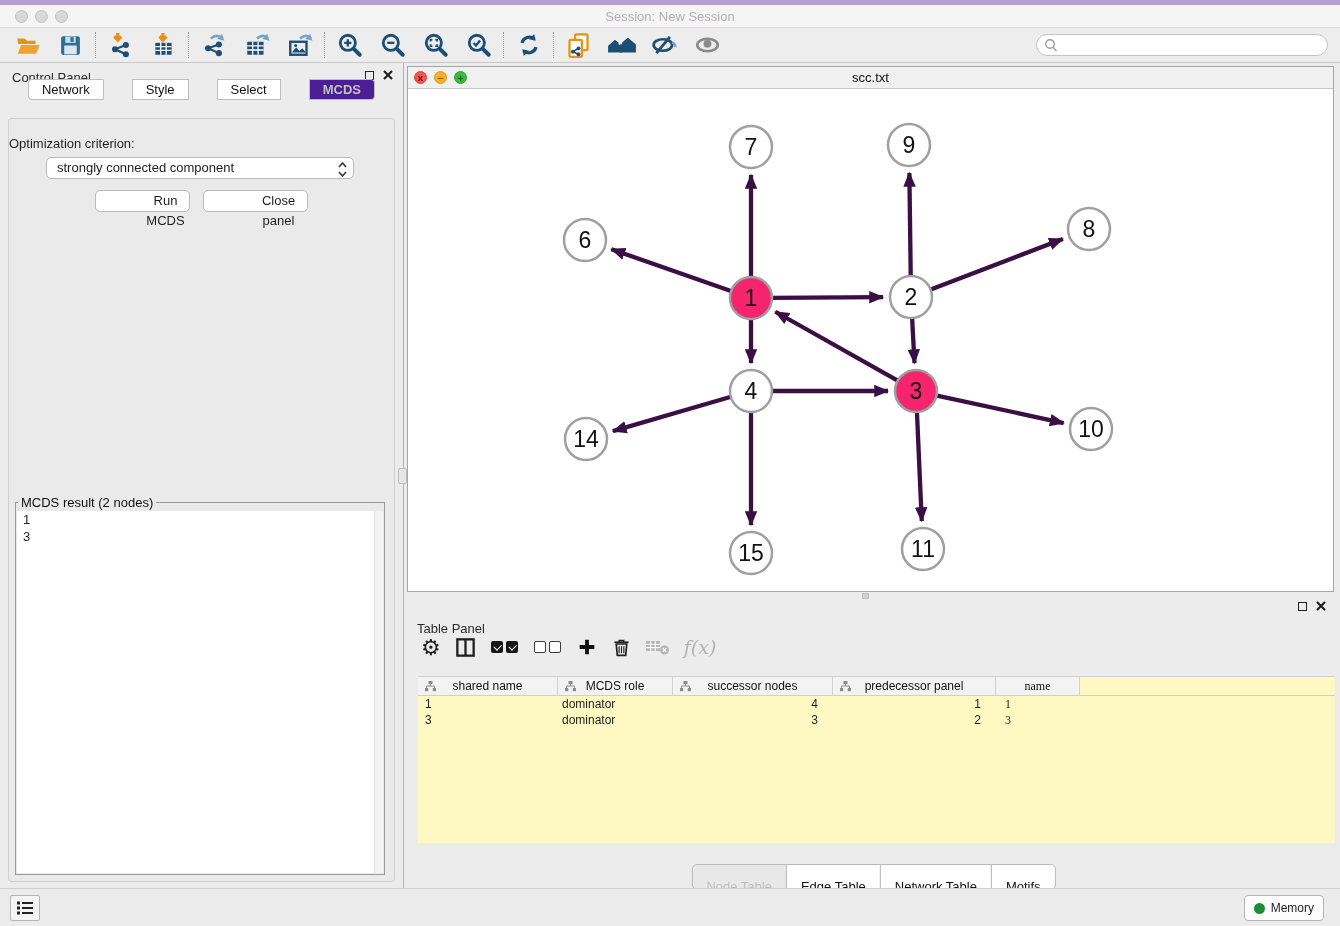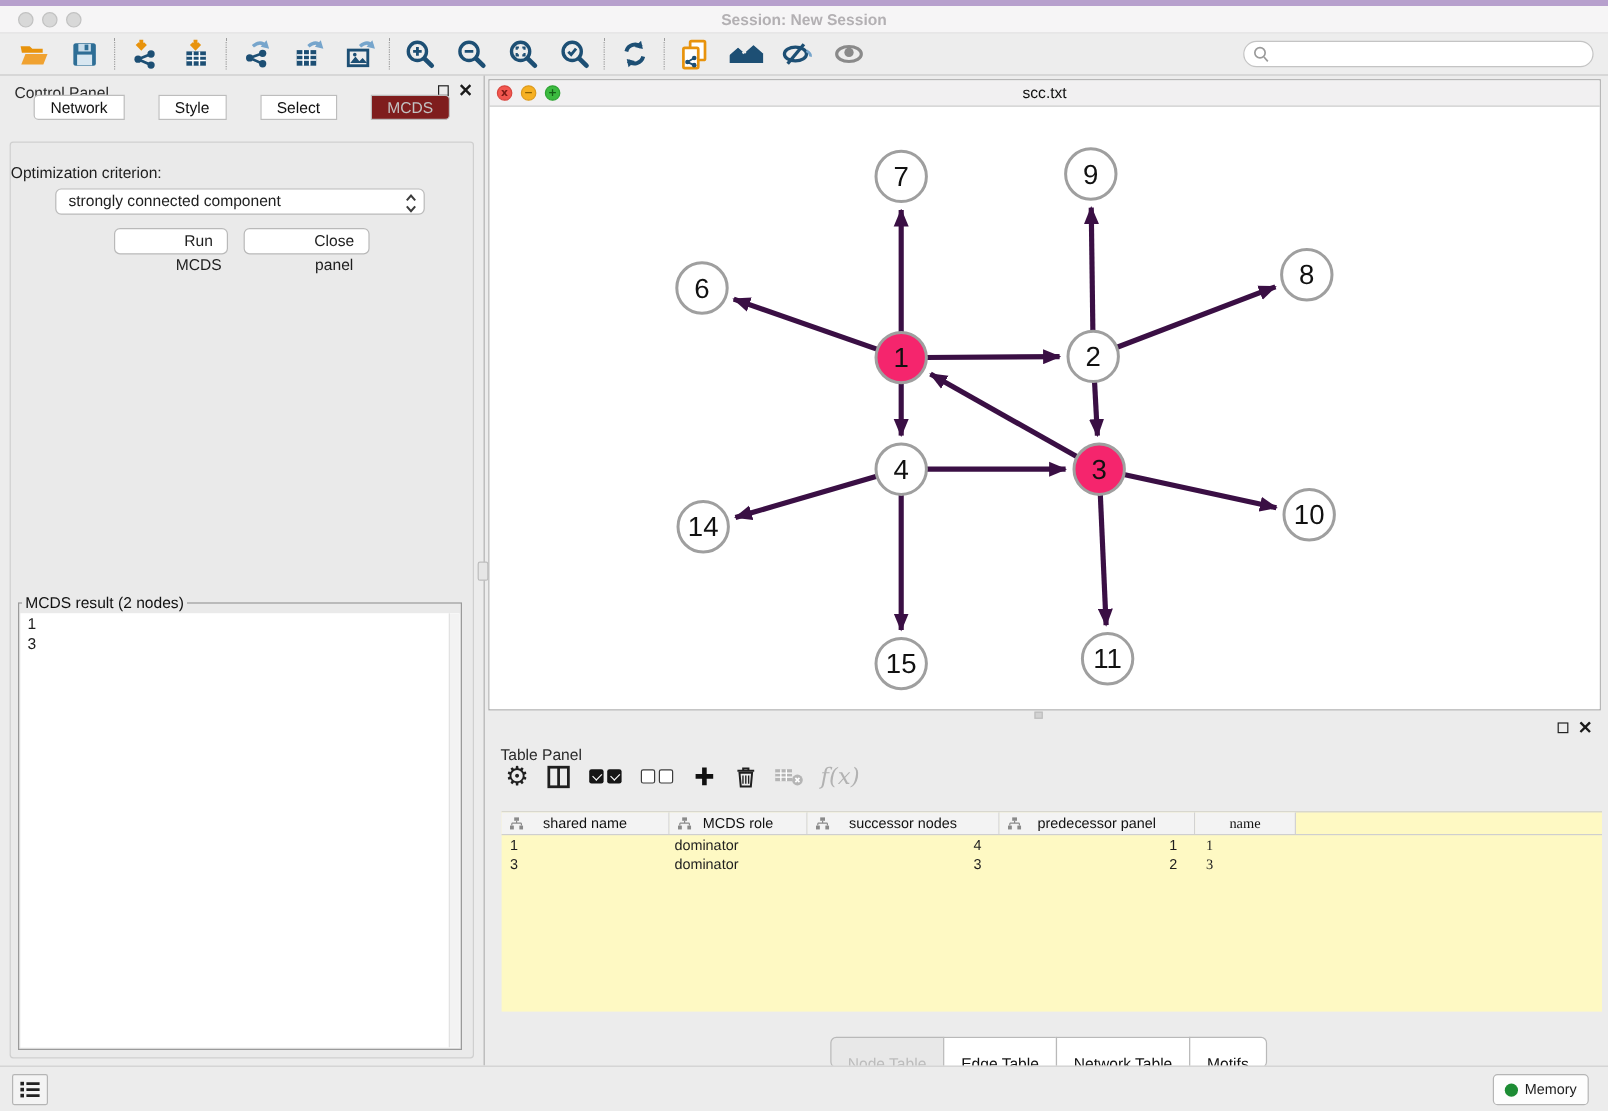--- a/index.html
+++ b/index.html
@@ -1,21 +1,21 @@
 <!DOCTYPE html>
 <html><head>
 <meta charset="utf-8">
 <style>
   * { margin:0; padding:0; box-sizing:border-box; }
   html,body { width:1340px; height:926px; }
   body { position:relative; background:#ececec; font-family:"Liberation Sans",sans-serif; font-size:13px; color:#1e1e1e; overflow:hidden; }
 
   
   .purple-strip { position:absolute; left:0; top:0; width:100%; height:5px; background:#b7a0cd; }
-  .titlebar { position:absolute; left:0; top:5px; width:100%; height:23px; background:#f6f5f6; border-bottom:1px solid #dcdcdc;font-weight:bold; }
+  .titlebar { position:absolute; left:0; top:5px; width:100%; height:23px; background:#f6f5f6; border-bottom:1px solid #dcdcdc; }
   .tl-dot { position:absolute; top:5px; width:13px; height:13px; border-radius:50%; background:#d8d8d8; border:1px solid #c2c2c2; }
   .app-title { position:absolute; left:0; right:0; top:4px; text-align:center; color:#b3b0b3; }
 
   .toolbar { position:absolute; left:0; top:28px; width:100%; height:35px; background:#ededed; border-bottom:1px solid #c9c9c9; display:flex; align-items:center; padding-left:6px; }
   .tbtn { width:43px; height:30px; display:flex; align-items:center; justify-content:center; flex:0 0 auto; }
   .tsep { height:26px; border-left:1px dotted #9d9d9d; margin:0 3px; flex:0 0 auto; }
   .searchbox { margin-left:auto; margin-right:12px; width:292px; height:22px; background:#fff; border:1px solid #c4c4c4; border-radius:12px; position:relative; }
   .searchbox svg { position:absolute; left:7px; top:3px; }
   .searchbox input { position:absolute; left:26px; top:1px; width:255px; height:18px; border:none; outline:none; background:transparent; font:13px "Liberation Sans",sans-serif; }
 
@@ -26,21 +26,21 @@
 
   
   .control-panel { position:absolute; left:0; top:0; width:403px; bottom:0; }
   .panel-title { position:absolute; left:12px; top:7px; color:#2b2b2b; }
   .panel-icons { position:absolute; right:10px; top:7px; display:flex; gap:9px; align-items:center; }
   .float-ico { width:9px; height:9px; border:1.6px solid #222; display:inline-block; }
   .ctabs { position:absolute; left:0; right:0; top:16px; display:flex; justify-content:center;gap:29px; }
   .ctab { height:21px; line-height:19px; padding:0 13px; background:#fff; border:1px solid #bdbdbd; margin-left:-1px; color:#111; }
   .ctab:first-child { border-radius:4px 0 0 4px; margin-left:0; }
   .ctab:last-child { border-radius:0 4px 4px 0; }
-  .ctab.active { background:#7f1d1d; color:#c2c2c2; }
+  .ctab.active { background:#4c1d95; color:#c2c2c2;font-weight:bold; }
   .cp-content { position:absolute; left:8px; right:8px; top:55px; bottom:6px; background:#eaeaea; border:1px solid #cfcfcf; border-radius:3px; }
   .opt-label { position:absolute; left:0; right:12px; top:17px; text-align:left; }
   .criterion { position:absolute; left:37px; top:38px; width:308px; height:22px; background:#fff; border:1px solid #b9b9b9; border-radius:5px; line-height:20px; padding-left:10px; }
   .criterion svg { position:absolute; right:5px; top:3px; }
   .btn { position:absolute; height:22px; background:#fff; border:1px solid #b9b9b9; border-radius:5px; text-align:center; line-height:20px;padding-left:46px; }
   .run-btn { left:86px; top:71px; width:95px; }
   .closep-btn { left:194px; top:71px; width:105px; }
   .result-box { position:absolute; left:6px; right:9px; top:376px; bottom:6px; border:1px solid #9a9a9a; background:#eaeaea; }
   .result-box legend { font-size:13px; color:#111; padding:0 3px; margin-left:2px; }
   .result-inner { position:absolute; left:1px; right:1px; top:1px; bottom:1px; background:#fff; overflow:hidden; }

